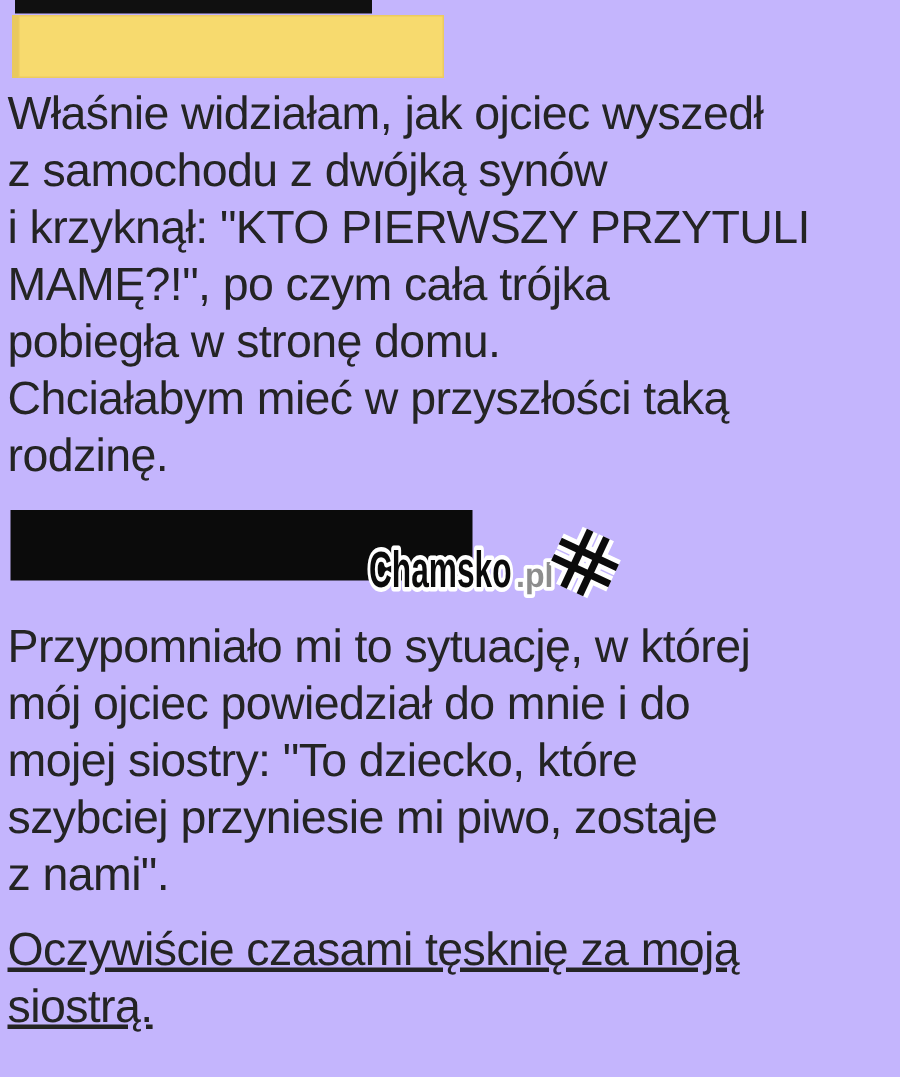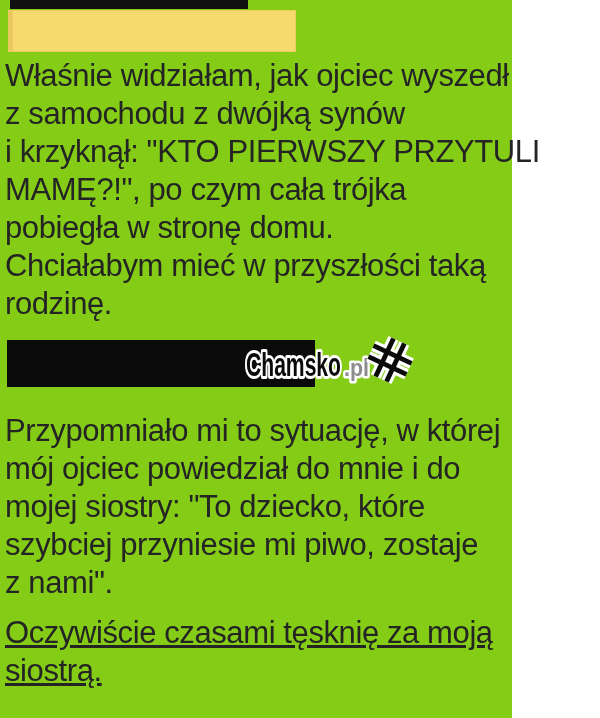--- a/index.html
+++ b/index.html
@@ -2,21 +2,21 @@
 <html><head>
 <meta charset="utf-8">
 <style>
   html, body { margin: 0; padding: 0; }
   body {
     width: 600px; height: 718px;
     background: #ffffff;
     font-family: "Liberation Sans", "DejaVu Sans", sans-serif;
     overflow: hidden; position: relative;
   }
-  .post { position: absolute; inset: 0; width: 512px; height: 718px; background: #84cc16; }
+  .post { position: absolute; inset: 0; width: 600px; height: 718px; background: #c4b5fd; }
 
   .censor-top {
     position: absolute; left: 10px; top: 0; width: 238px; height: 9px;
     background: #101010;
   }
   .censor-yellow {
     position: absolute; left: 8px; top: 10px; width: 284px; height: 42px;
     background: #f7da6e;
     border-left: 4px solid #e9c95f;
     box-shadow: inset 0 0 0 1px rgba(222,185,80,.45);
@@ -31,21 +31,21 @@
     font-size: 31px; line-height: 38px;
     letter-spacing: -0.4px;
     color: #242424;
     white-space: pre-line;
   }
   .para1 { top: 57px; }
   .para2 { top: 412px; }
   .para3 { top: 614px; text-decoration: underline; }
 
   .watermark {
-    position: absolute; left: 243px; top: 334px; width: 180px; height: 58px;
+    position: absolute; left: 243px; top: 349px; width: 180px; height: 58px;
   }
   .watermark svg { display: block; width: 180px; height: 58px; }
 </style>
 </head>
 <body>
 
 <div class="post">
 
   <div class="censor-top"></div>
 

